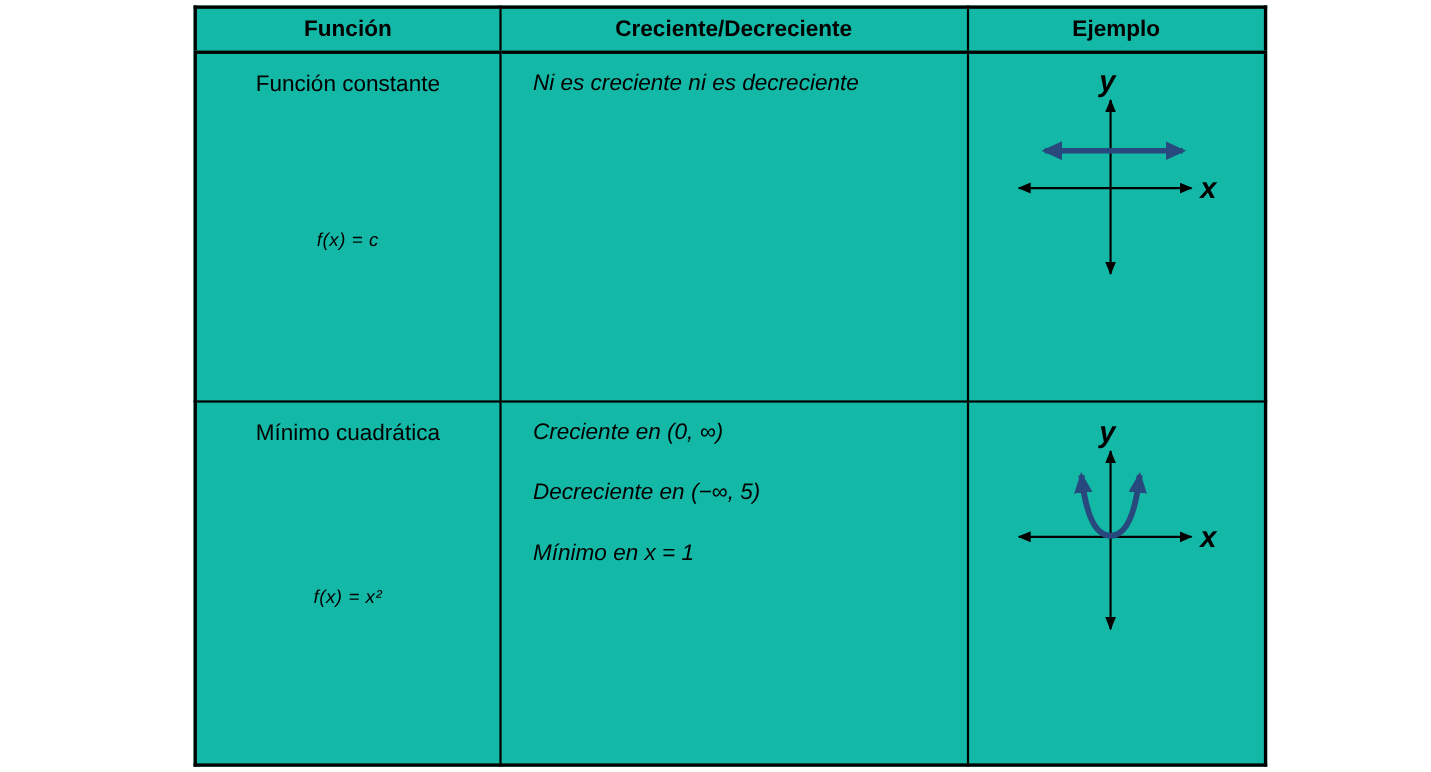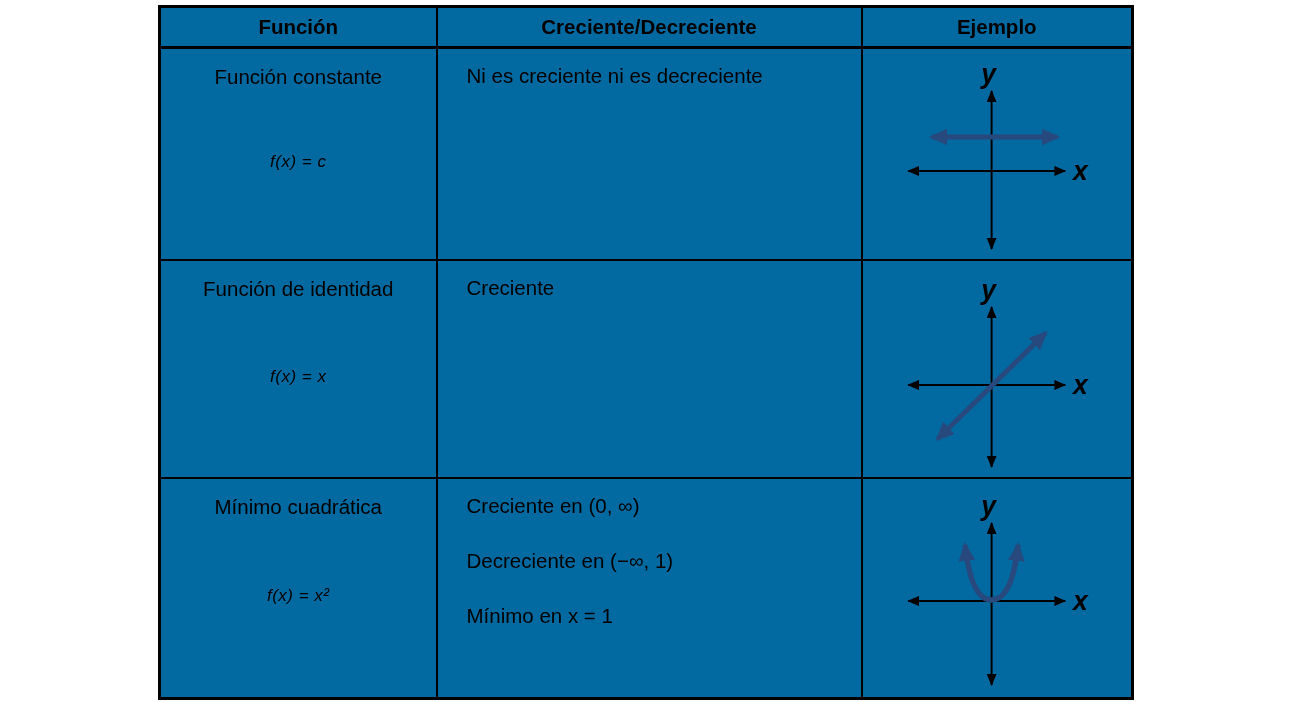--- a/index.html
+++ b/index.html
@@ -13,27 +13,27 @@
     overflow: hidden;
   }
   .page {
     position: relative;
     width: 1301px;
     height: 702px;
     background: #ffffff;
   }
   table.func-table {
     position: absolute;
-    left: 158px;
+    left: 176px;
     top: 5px;
     width: 973px;
     height: 692px;
     border-collapse: collapse;
     table-layout: fixed;
-    background: #0369a1;
+    background: #14b8a6;
   }
   table.func-table, table.func-table th, table.func-table td {
     border: 2.5px solid #000000;
   }
   table.func-table {
     border-width: 3px;
   }
   table.func-table thead th {
     border-bottom-width: 3px;
   }
@@ -69,20 +69,21 @@
     width: 100%;
     transform: translateY(-50%);
     font-size: 17px;
     font-style: italic;
     text-align: center;
     letter-spacing: 0.5px;
   }
   td.cell-comportamiento {
     padding: 13px 18px 0 29px;
     font-size: 20.5px;
+    font-style: italic;
   }
   .behavior-line {
     display: block;
     line-height: 28px;
     margin-bottom: 27px;
   }
   td.cell-ejemplo {
     text-align: center;
     overflow: hidden;
   }
@@ -146,47 +147,29 @@
           <svg width="264" height="206" viewBox="0 0 269 206" preserveAspectRatio="none">
             <line x1="129" y1="42" x2="129" y2="200" stroke="#000000" stroke-width="2" marker-start="url(#ah-black)" marker-end="url(#ah-black)"></line>
             <line x1="44" y1="122" x2="204" y2="122" stroke="#000000" stroke-width="2" marker-start="url(#ah-black)" marker-end="url(#ah-black)"></line>
             <line x1="68" y1="88" x2="196" y2="88" stroke-width="5" marker-start="url(#ah-blue)" marker-end="url(#ah-blue)" stroke="#27497e"></line>
             <text x="126" y="34" text-anchor="middle" class="axis-label">y</text>
             <text x="212" y="131" text-anchor="start" class="axis-label">x</text>
           </svg>
         </td>
       </tr>
 
-      <tr class="row-2">
-        <td class="cell-funcion">
-          <div class="func-name">Función de identidad</div>
-          <div class="func-formula">f(x) = x</div>
-        </td>
-        <td class="cell-comportamiento">
-          <span class="behavior-line">Creciente</span>
-        </td>
-        <td class="cell-ejemplo">
-          <svg width="264" height="212" viewBox="0 0 269 212" preserveAspectRatio="none">
-            <line x1="129" y1="46" x2="129" y2="206" stroke="#000000" stroke-width="2" marker-start="url(#ah-black)" marker-end="url(#ah-black)"></line>
-            <line x1="44" y1="124" x2="204" y2="124" stroke="#000000" stroke-width="2" marker-start="url(#ah-black)" marker-end="url(#ah-black)"></line>
-            <line x1="74" y1="178" x2="184" y2="72" stroke-width="5" marker-start="url(#ah-blue)" marker-end="url(#ah-blue)" stroke="#27497e"></line>
-            <text x="126" y="38" text-anchor="middle" class="axis-label">y</text>
-            <text x="212" y="133" text-anchor="start" class="axis-label">x</text>
-          </svg>
-        </td>
-      </tr>
 
       <tr class="row-3">
         <td class="cell-funcion">
           <div class="func-name">Mínimo cuadrática</div>
           <div class="func-formula">f(x) = x²</div>
         </td>
         <td class="cell-comportamiento">
           <span class="behavior-line">Creciente en  (0, ∞)</span>
-          <span class="behavior-line">Decreciente en  (−∞, 1)</span>
+          <span class="behavior-line">Decreciente en  (−∞, 5)</span>
           <span class="behavior-line">Mínimo en  x = 1</span>
         </td>
         <td class="cell-ejemplo">
           <svg width="264" height="215" viewBox="0 0 269 215" preserveAspectRatio="none">
             <line x1="129" y1="44" x2="129" y2="206" stroke="#000000" stroke-width="2" marker-start="url(#ah-black)" marker-end="url(#ah-black)"></line>
             <line x1="44" y1="122" x2="204" y2="122" stroke="#000000" stroke-width="2" marker-start="url(#ah-black)" marker-end="url(#ah-black)"></line>
             <path d="M 102,66 C 106,102 115,121 129,121 C 143,121 152,102 156,66" fill="none" stroke-width="5.5" marker-start="url(#ah-blue)" marker-end="url(#ah-blue)" stroke="#27497e"></path>
             <text x="126" y="36" text-anchor="middle" class="axis-label">y</text>
             <text x="212" y="131" text-anchor="start" class="axis-label">x</text>
           </svg>

